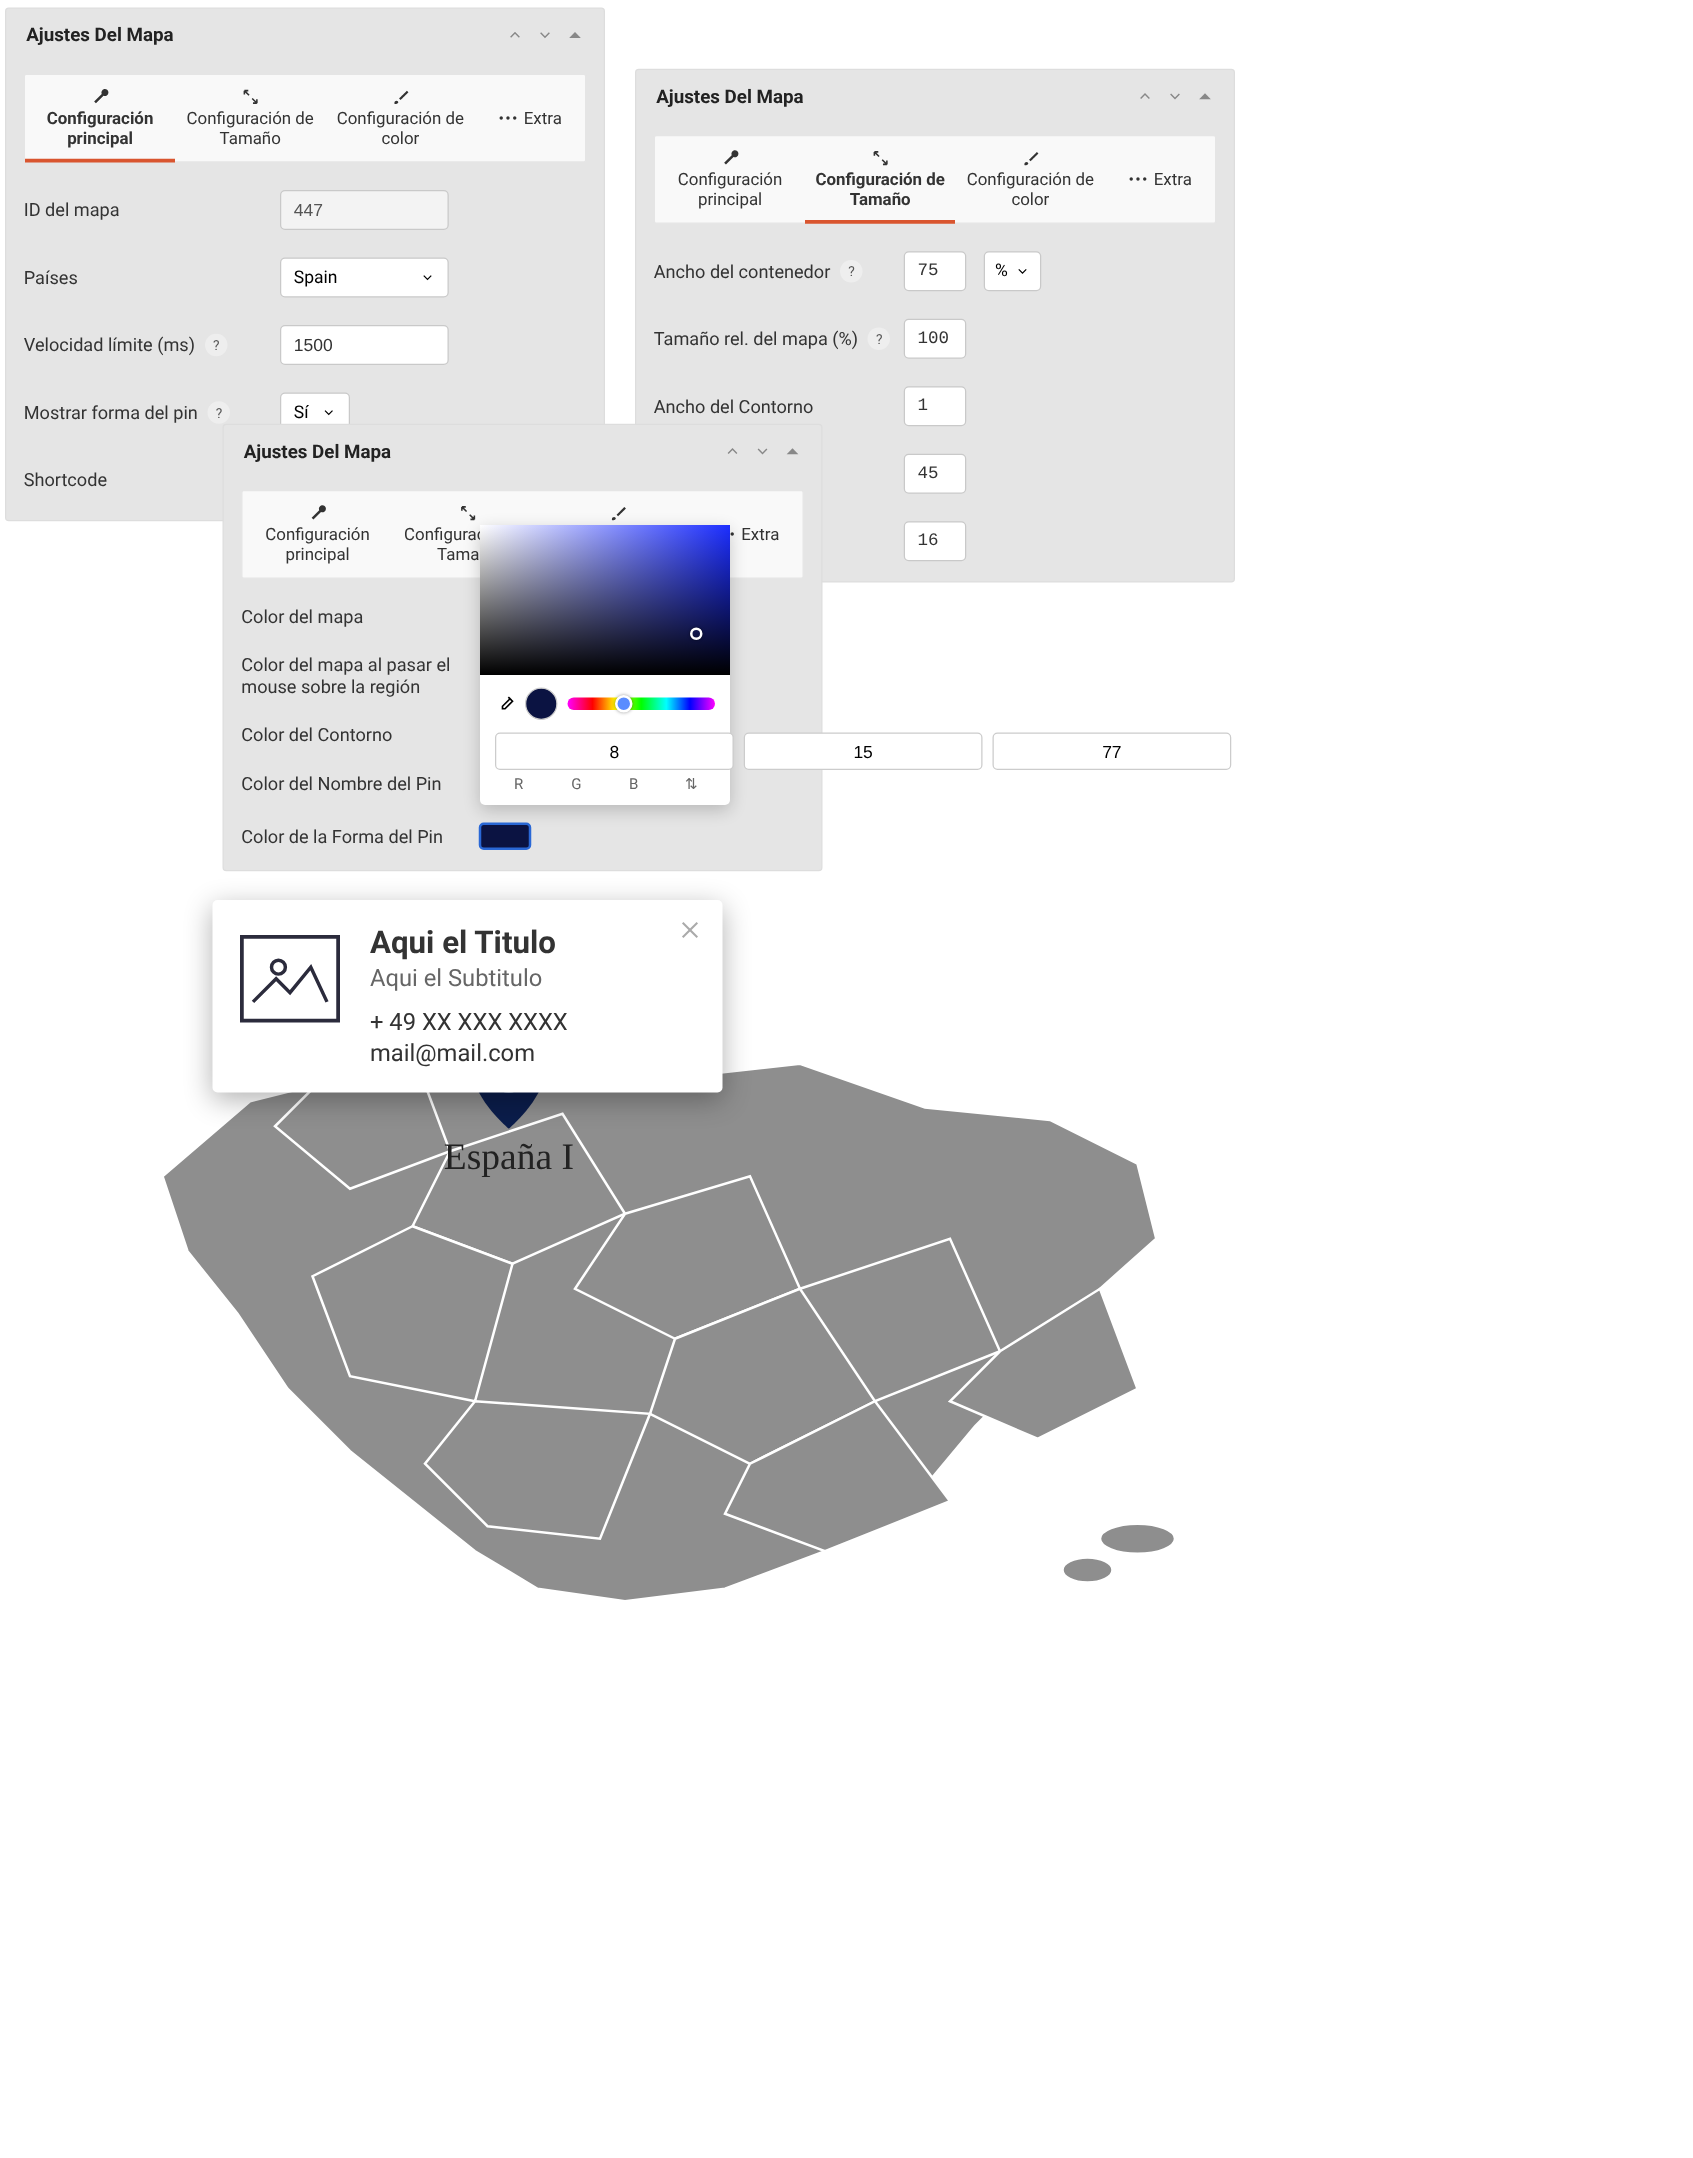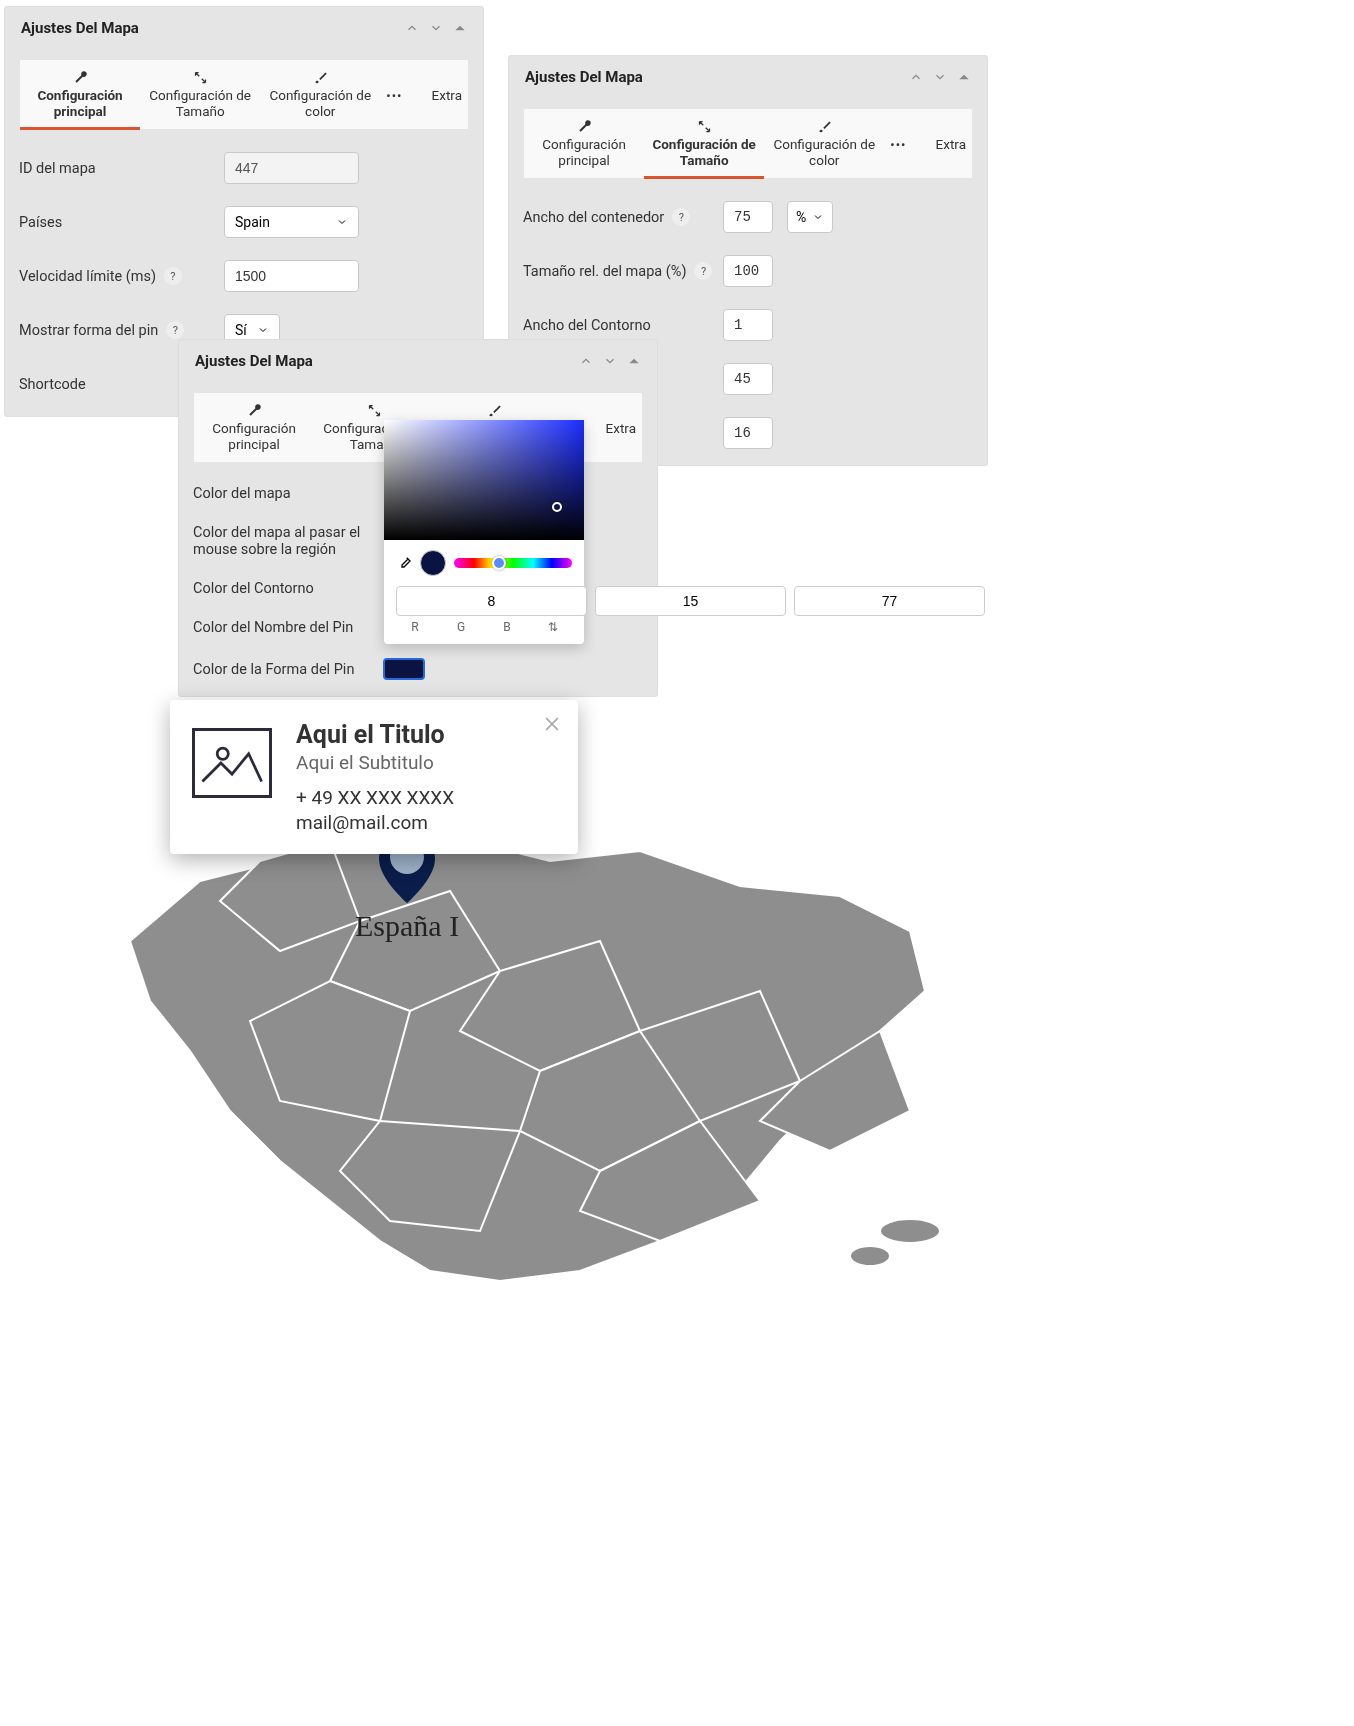--- a/index.html
+++ b/index.html
@@ -33,21 +33,21 @@
   flex: 1;
   padding: 10px 6px;
   text-align: center;
   font-size: 14px;
   color: #333;
   cursor: pointer;
   position: relative;
   display: flex;
   flex-direction: column;
   align-items: center;
-  justify-content: space-between;
+  justify-content: center;
   gap: 2px;
 }
 .tab.extra { flex: 0.7; flex-direction: row; gap: 4px; }
 .tab.active { font-weight: 700; }
 .tab.active::after {
   content: "";
   position: absolute;
   bottom: -1px;
   left: 0; right: 0;
   height: 3px;
@@ -192,21 +192,21 @@
 .color-chip {
   width: 42px; height: 22px;
   border: 2px solid #2a68d6;
   border-radius: 4px;
   background: #0b1342;
   cursor: pointer;
 }
 
 .tooltip-card {
   position: absolute;
-  left: 170px; top: 700px;
+  left: 170px; top: 720px;
   width: 408px;
   background: #fff;
   box-shadow: 0 6px 22px rgba(0,0,0,0.3);
   border-radius: 4px;
   padding: 20px 22px;
   display: flex;
   gap: 24px;
   z-index: 30;
 }
 .tooltip-img {

